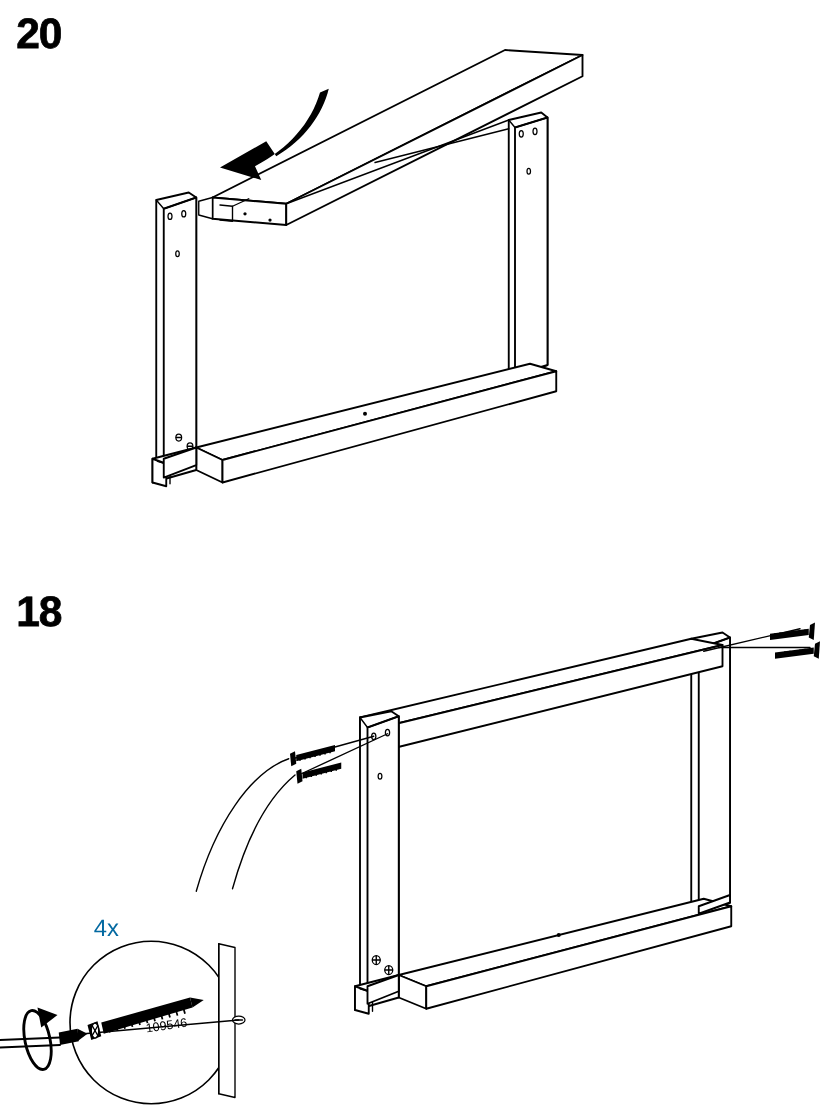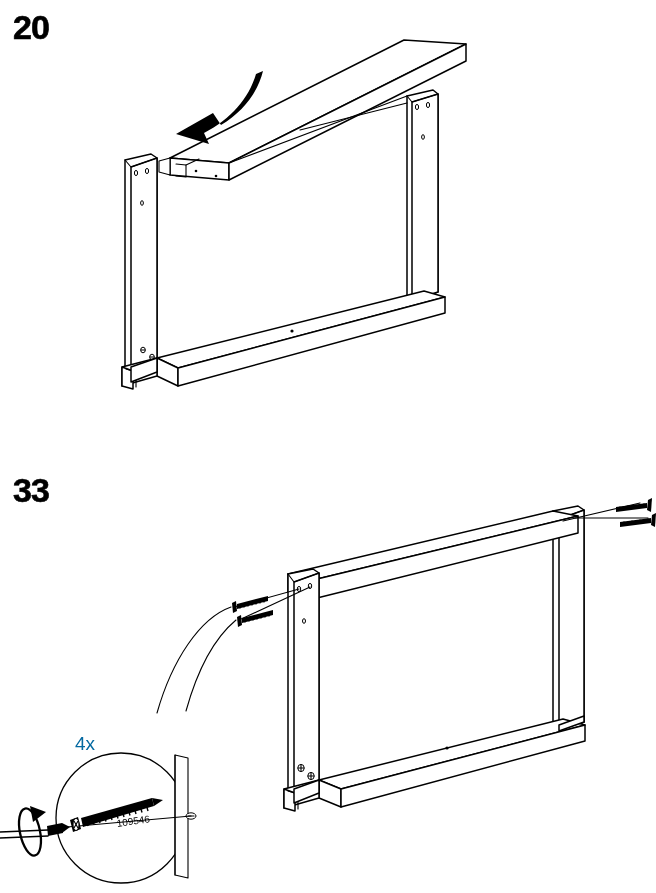--- a/index.html
+++ b/index.html
@@ -322,19 +322,19 @@
         </g>
 
         <g>
           <ellipse cx="30" cy="832" rx="10" ry="24" fill="none" stroke="#000" stroke-width="2.3" transform="rotate(-12 30 832)"></ellipse>
           <polygon class="blk" points="30,806 46,812 33,822"></polygon>
         </g>
       </g>
     </g>
   </svg>
 
-  <div class="step-number" id="step-21-number">33</div>
+  <div class="step-number" id="step-21-number">18</div>
 
   <div class="detail-label">4x</div>
 
   <div class="part-number">109546</div>
 
 </div>
 
 </body></html>

